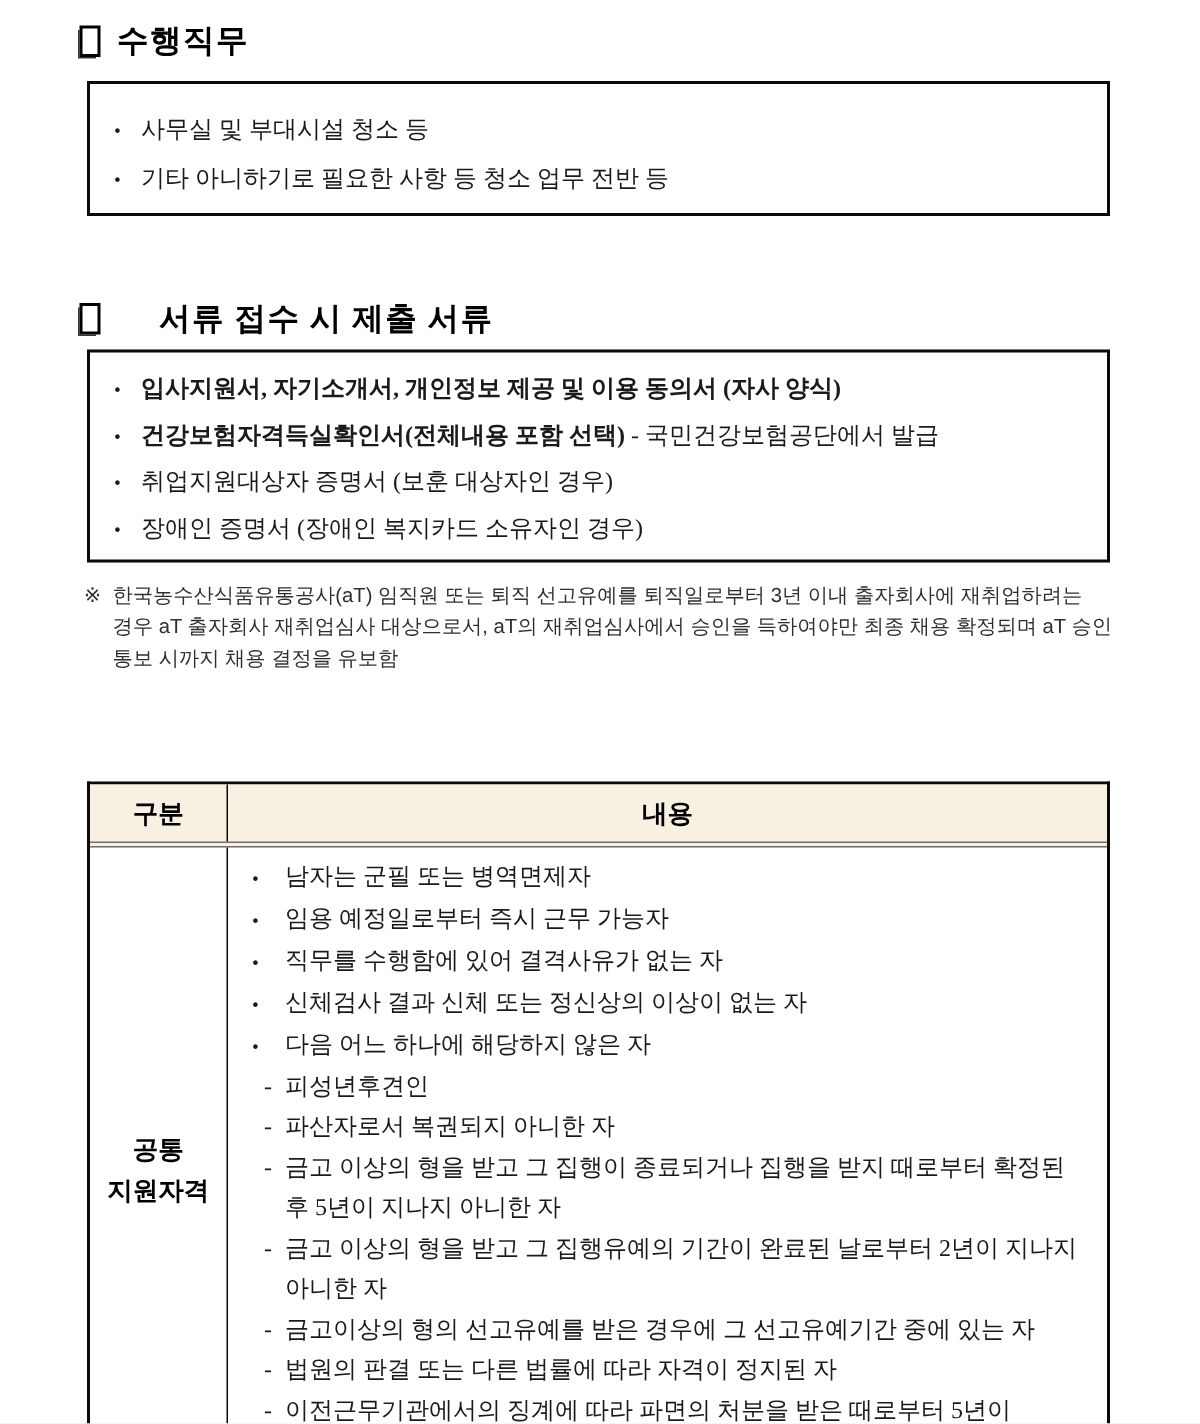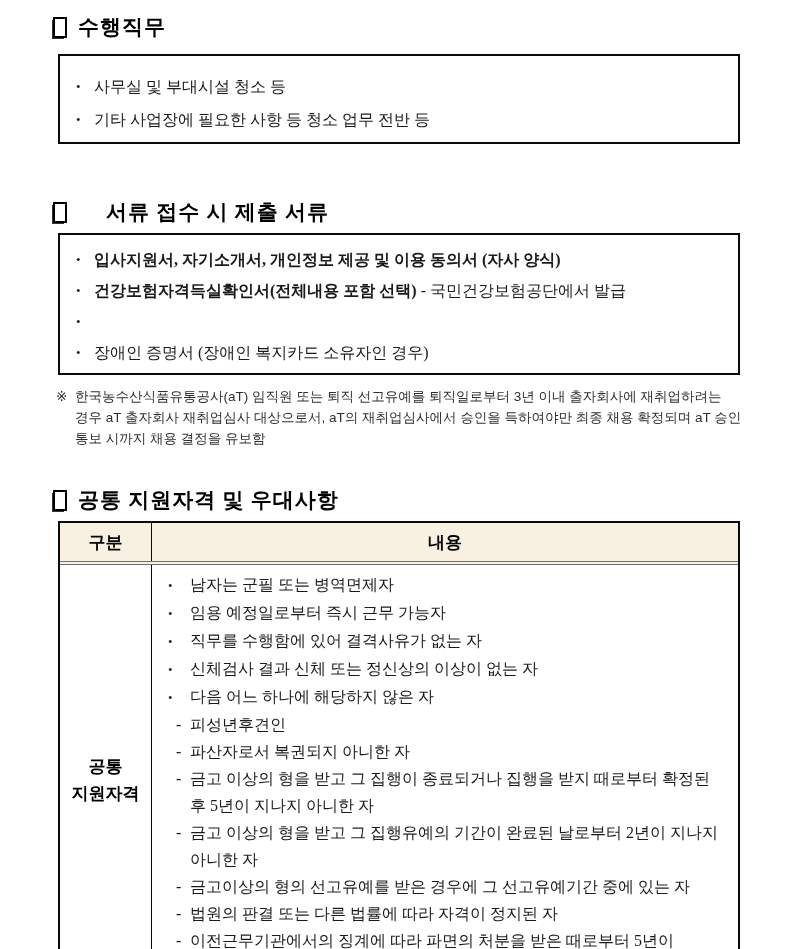--- a/index.html
+++ b/index.html
@@ -93,21 +93,21 @@
   <div class="tbox" id="box-duties">
     <ul>
 
         <li>
           <span class="m">•</span>
           <span class="txt"><span class="b"></span><span class="n">사무실 및 부대시설 청소 등</span></span>
         </li>
 
         <li>
           <span class="m">•</span>
-          <span class="txt"><span class="b"></span><span class="n">기타 사업장에 필요한 사항 등 청소 업무 전반 등</span></span>
+          <span class="txt"><span class="b"></span><span class="n">기타 아니하기로 필요한 사항 등 청소 업무 전반 등</span></span>
         </li>
 
     </ul>
   </div>
 
   <div class="sec-title" id="title-documents">
     <span class="chk"></span>
     <span>서류 접수 시 제출 서류</span>
   </div>
 
@@ -119,39 +119,36 @@
           <span class="txt"><span class="b">입사지원서, 자기소개서, 개인정보 제공 및 이용 동의서 (자사 양식)</span><span class="n"></span></span>
         </li>
 
         <li>
           <span class="m">•</span>
           <span class="txt"><span class="b">건강보험자격득실확인서(전체내용 포함 선택)</span><span class="n"> - 국민건강보험공단에서 발급</span></span>
         </li>
 
         <li>
           <span class="m">•</span>
+          <span class="txt"><span class="b"></span><span class="n">취업지원대상자 증명서 (보훈 대상자인 경우)</span></span>
         </li>
 
         <li>
           <span class="m">•</span>
           <span class="txt"><span class="b"></span><span class="n">장애인 증명서 (장애인 복지카드 소유자인 경우)</span></span>
         </li>
 
     </ul>
   </div>
 
   <div class="note">
     <span class="mark">※</span>
     <span class="ntext">한국농수산식품유통공사(aT) 임직원 또는 퇴직 선고유예를 퇴직일로부터 3년 이내 출자회사에 재취업하려는 경우 aT 출자회사 재취업심사 대상으로서, aT의 재취업심사에서 승인을 득하여야만 최종 채용 확정되며 aT 승인 통보 시까지 채용 결정을 유보함</span>
   </div>
 
-  <div class="sec-title" id="title-quals">
-    <span class="chk"></span>
-    <span>공통 지원자격 및 우대사항</span>
-  </div>
 
   <div class="qtable">
     <div class="thead">
       <div class="th col-label">구분</div>
       <div class="th col-content">내용</div>
     </div>
     <div class="tbody">
       <div class="td-label">
         <span>공통</span>
         <span>지원자격</span>

